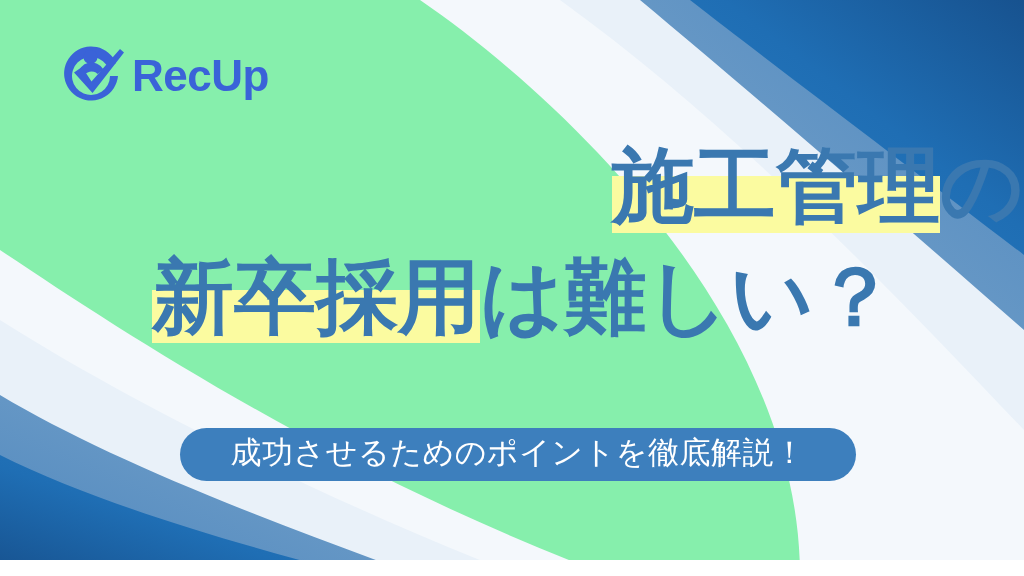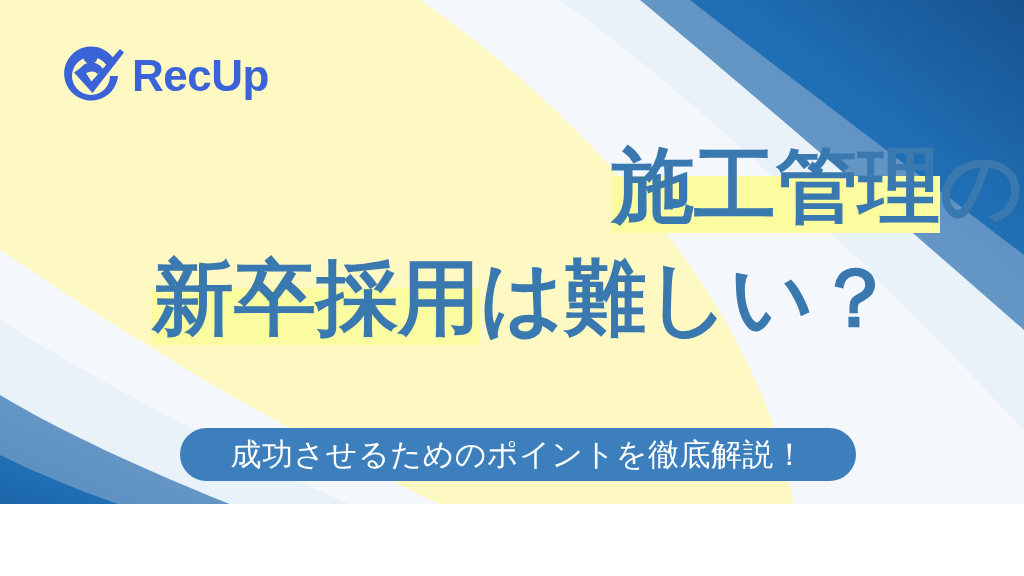--- a/index.html
+++ b/index.html
@@ -3,23 +3,23 @@
 <meta charset="utf-8">
 <style>
   html, body {
     margin: 0;
     padding: 0;
     background: #ffffff;
   }
   #stage {
     position: relative;
     width: 1024px;
-    height: 504px;
+    height: 560px;
     overflow: hidden;
-    background: #fef9c3;
+    background: #86efac;
     font-family: "Liberation Sans", "DejaVu Sans", sans-serif;
   }
 
   
   #bg-decor {
     position: absolute;
     left: 0; top: 0;
     width: 1024px; height: 576px;
     pointer-events: none;
   }
@@ -60,21 +60,21 @@
   .hl-line {
     font-family: "DejaVu Sans", "Liberation Sans", sans-serif;
     font-weight: bold;
     font-size: 82px;
     line-height: 112px;
     color: #3a78b0;
     white-space: nowrap;
     letter-spacing: 0px;
   }
   #hl-line-1 { text-align: right; padding-left: 14px; }
-  #hl-line-2 { text-align: center; padding-left: 24px; }
+  #hl-line-2 { text-align: center; padding-left: 24px; font-family: Liberation Serif, serif; }
 
   .mark {
     background-image: linear-gradient(to top, #fbfba0 0%, #fbfba0 100%);
     background-repeat: no-repeat;
     background-size: 100% 62px;
     background-position: 0 38px;
     padding: 0;
   }
 
   
@@ -84,21 +84,21 @@
     top: 428px;
     width: 676px;
     height: 53px;
     border-radius: 27px;
     background: #3d7fbd;
     display: flex;
     align-items: center;
     justify-content: center;
   }
   #pill-label {
-    font-family: Liberation Sans, sans-serif;
+    font-family: Liberation Mono, monospace;
     font-size: 31px;
     font-weight: normal;
     color: #ffffff;
     letter-spacing: 0.5px;
     white-space: nowrap;
     line-height: 1;
   }
 </style>
 </head>
 <body>

